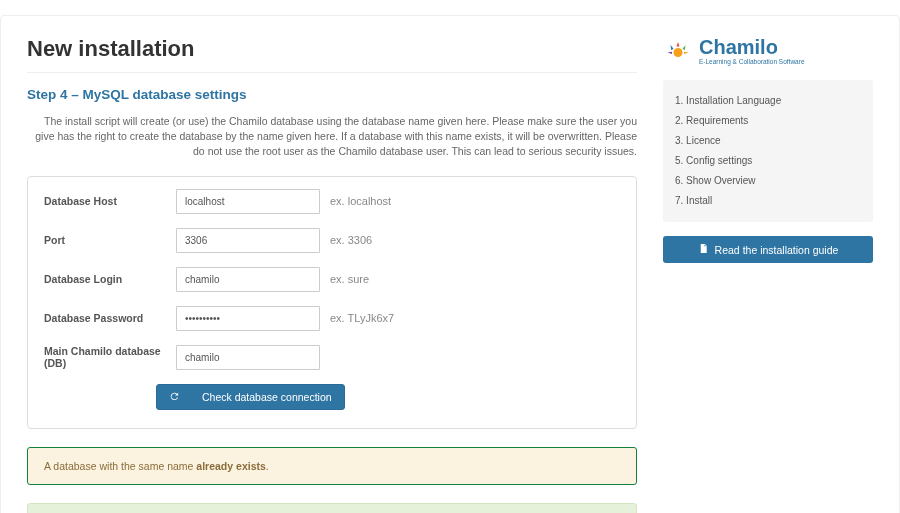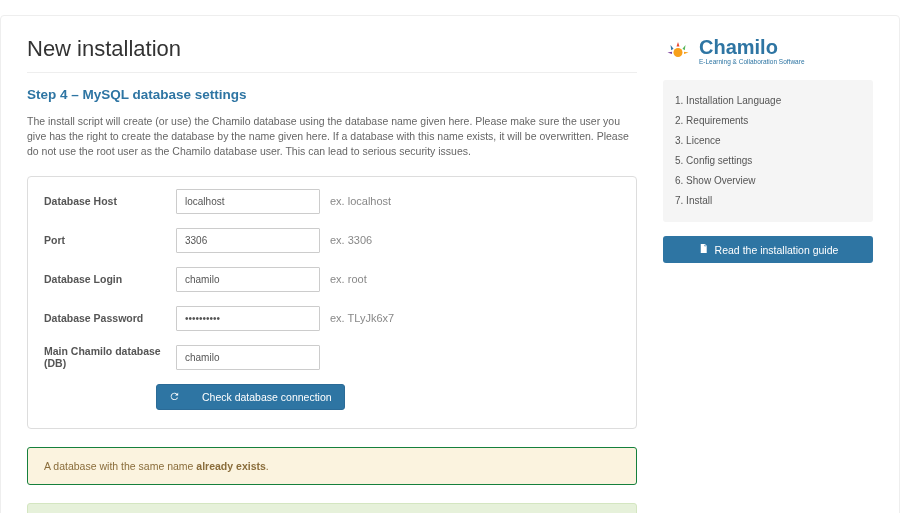--- a/index.html
+++ b/index.html
@@ -2,24 +2,24 @@
 <html><head>
 <meta charset="utf-8">
 <style>
   * { box-sizing: border-box; margin: 0; padding: 0; }
   body { font-family: "Helvetica Neue", Helvetica, Arial, sans-serif; font-size: 12px; color: #333; background: #fff; }
   .page { width: 900px; margin: 0 auto; padding: 15px 0 30px; }
   .inner { border: 1px solid #eee; border-radius: 4px; padding: 20px 26px 30px; }
   .columns { display: flex; gap: 26px; }
   .main { flex: 1; }
   .side { width: 210px; }
-  h1.title { font-size: 22px; font-weight: 400; color: #333; margin-bottom: 10px; }
+  h1.title { font-size: 22px; font-weight: 700; color: #333; margin-bottom: 10px; }
   hr.sep { border: none; border-top: 1px solid #eee; margin: 4px 0 14px; }
   h2.step { font-size: 13.5px; font-weight: 700; color: #2E75A3; margin-bottom: 12px; }
-  p.intro { font-size: 10.5px; color: #666; line-height: 1.45; margin-bottom: 16px; }
+  p.intro { font-size: 10.5px; color: #666; line-height: 1.45; margin-bottom: 16px; text-align: right; }
 
   .panel { border: 1px solid #ddd; border-radius: 4px; padding: 12px 16px 18px; }
   .form-row { display: flex; align-items: center; margin-bottom: 14px; }
   .form-row label { width: 132px; font-size: 10.5px; font-weight: 600; color: #555; }
   .form-row input { width: 144px; padding: 6px 8px; border: 1px solid #ccc; border-radius: 1px; font-size: 10px; color: #555; }
   .form-row .hint { margin-left: 10px; font-size: 11px; color: #888; }
 
   .btn { display: inline-flex; align-items: center; gap: 22px; border-radius: 3px; padding: 6px 12px; font-size: 10.5px; cursor: pointer; border: 1px solid transparent; line-height: 1; }
   .btn-primary { background: #2E75A3; color: #fff; border-color: #2b6b97; }
   .btn svg { width: 11px; height: 11px; fill: currentColor; }
@@ -62,21 +62,21 @@
             <span class="hint">ex. localhost</span>
           </div>
           <div class="form-row">
             <label>Port</label>
             <input type="text" value="3306" style="">
             <span class="hint">ex. 3306</span>
           </div>
           <div class="form-row">
             <label>Database Login</label>
             <input type="text" value="chamilo" style="">
-            <span class="hint">ex. root</span>
+            <span class="hint">ex. sure</span>
           </div>
           <div class="form-row">
             <label>Database Password</label>
             <input type="text" value="••••••••••" style="">
             <span class="hint">ex. TLyJk6x7</span>
           </div>
           <div class="form-row">
             <label>Main Chamilo database (DB)</label>
             <input type="text" value="chamilo" style="">
           </div>

